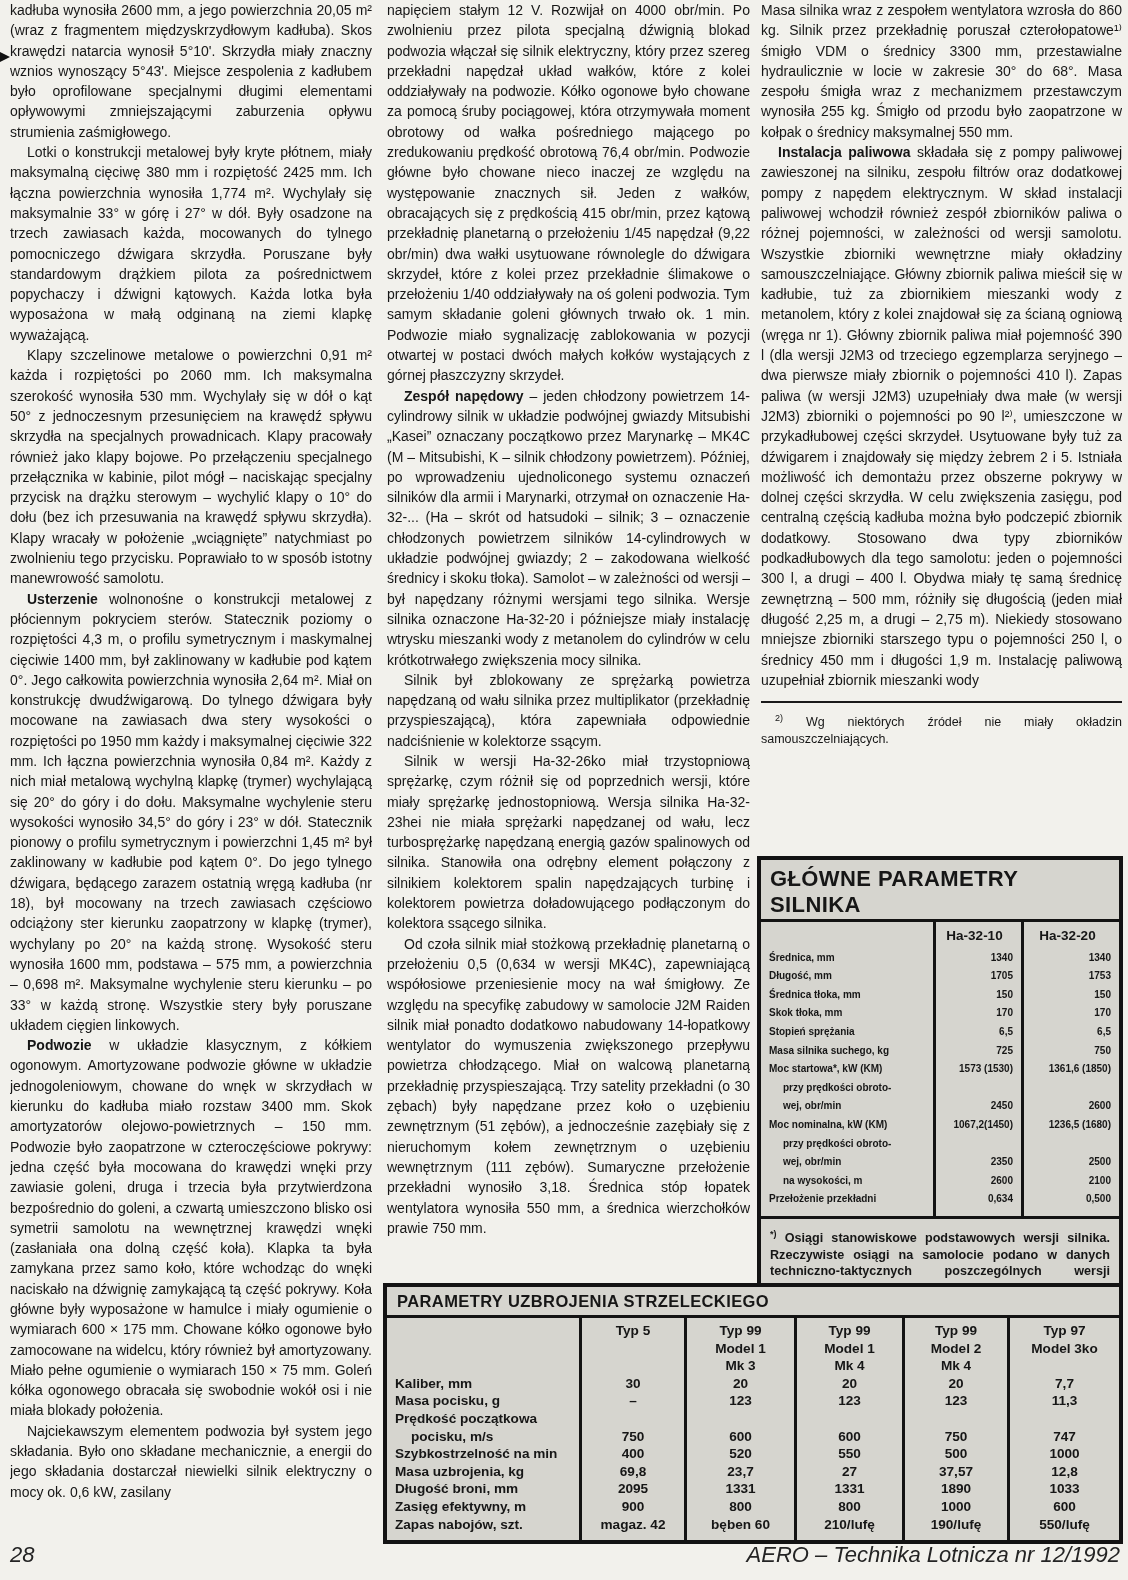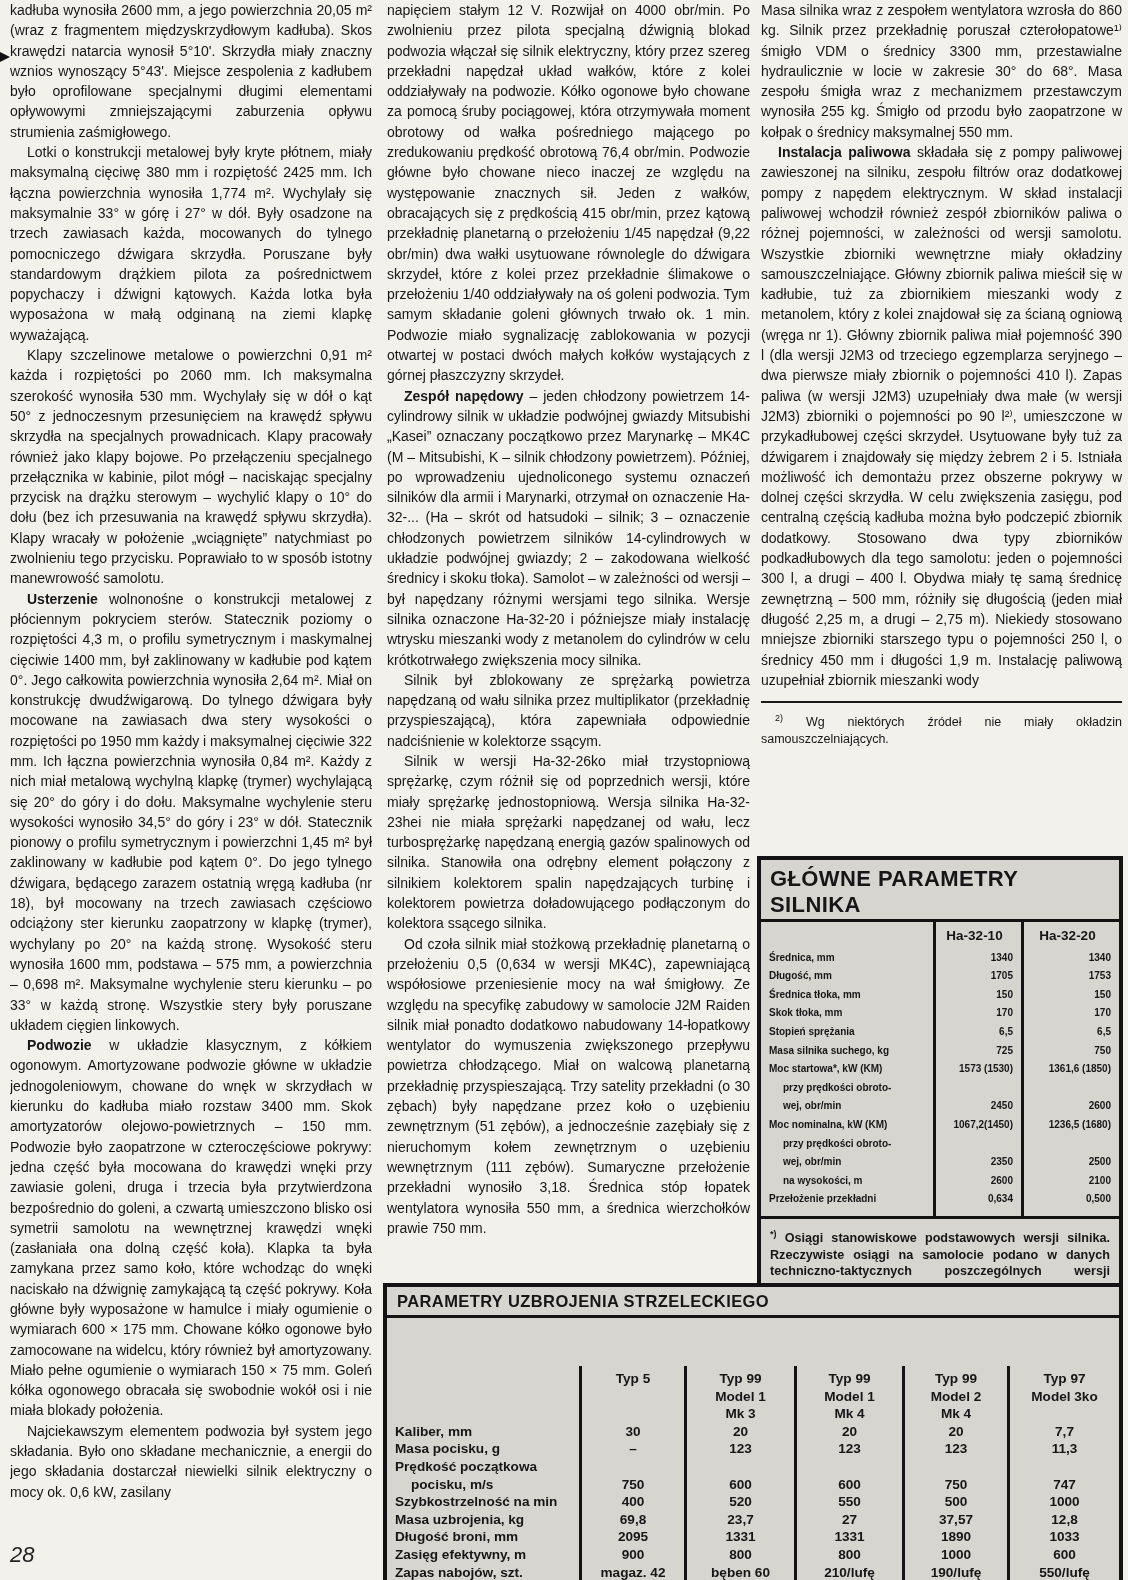--- a/index.html
+++ b/index.html
@@ -34,21 +34,21 @@
   
   .wtable{position:absolute;left:383px;top:1283px;width:740px;background:#d6d5cf;
           border:4px solid #131313;box-sizing:border-box;z-index:2;}
   .wtable .ttl{font-weight:bold;font-size:16.5px;letter-spacing:.4px;
                padding:5px 10px 4px;border-bottom:3px solid #131313;}
   .wgrid{display:grid;grid-template-columns:192px 105px 110px 108px 105px 1fr;font-weight:bold;}
   .wg{font-size:13.6px;line-height:17.6px;}
   .wg.lbl{padding-left:8px;}
   .wg.lbl.ind{padding-left:24px;}
   .wg.val{text-align:center;border-left:3px solid #131313;}
-  .wg.hcell{text-align:center;border-left:3px solid #131313;padding-top:4px;white-space:pre-line;margin-top:48px;}
+  .wg.hcell{text-align:center;border-left:3px solid #131313;padding-top:4px;white-space:pre-line;}
   .wg.hlbl{padding-top:4px;} .wg.last{padding-bottom:7px;}
   
   .pagefooter{position:absolute;left:0;right:0;top:1540px;height:34px;
               font-style:italic;font-size:22px;color:#242424;}
   .pagefooter .pnum{position:absolute;left:10px;top:2px;}
   .pagefooter .journal{position:absolute;right:8px;top:2px;}
   
   .marginarrow{position:absolute;left:0;top:52px;width:0;height:0;
                border-top:5px solid transparent;border-bottom:5px solid transparent;
                border-left:10px solid #111;}

